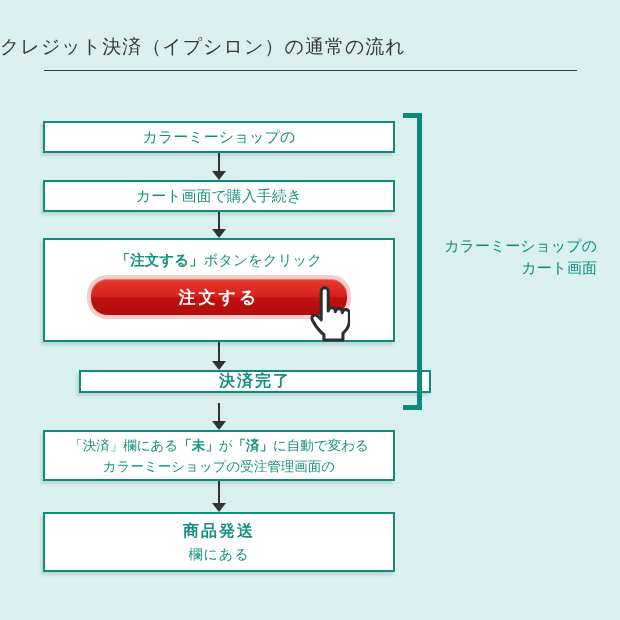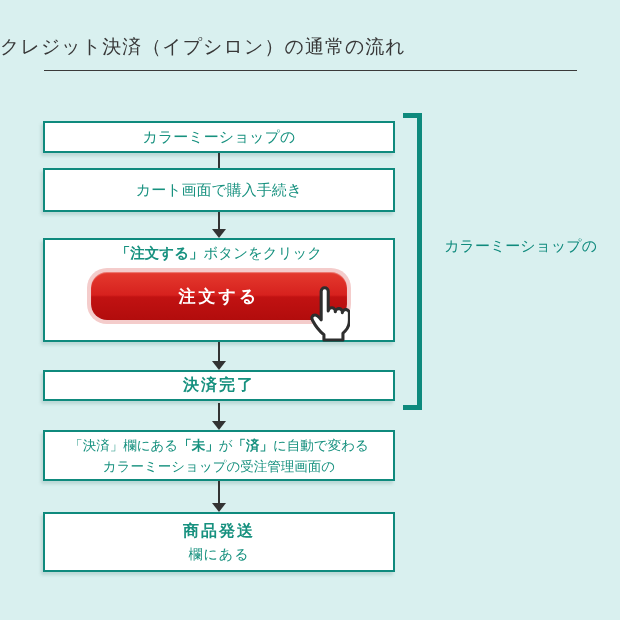--- a/index.html
+++ b/index.html
@@ -29,39 +29,39 @@
     box-sizing:border-box;
     background:#ffffff;
     border:2px solid #0f8a7d;
     color:#17917f;
     display:flex;flex-direction:column;align-items:center;justify-content:center;
     text-align:center;
     box-shadow:-2px 3px 3px rgba(108,150,148,0.28);
   }
   .box .lbl{font-size:15px;}
   .box1{top:121px;height:32px;}
-  .box2{top:168px;height:44px;}
+  .box2{top:180px;height:32px;}
   .box3{top:238px;height:104px;justify-content:flex-start;}
-  .box4{top:370px;height:31px;}
+  .box4{top:370px;height:23px;margin-left:36px;}
   .box4 .lbl{font-weight:bold;font-size:16px;letter-spacing:2px;}
   .box5{top:430px;height:51px;}
   .box5 .line{font-size:13.5px;line-height:1.55;}
   .box6{top:512px;height:60px;text-align:right;}
   .box6 .line-top{font-weight:bold;font-size:16px;letter-spacing:2px;margin-bottom:4px;}
   .box6 .line-bottom{font-size:14px;letter-spacing:1px;}
 
-  .box3 .caption{margin-top:4px;font-size:14.5px;}
+  .box3 .caption{margin-top:11px;font-size:14.5px;}
   .caption b{font-weight:bold;}
   .box5 b{font-weight:bold;}
 
   
   .order-button{
     position:relative;
     margin-top:9px;
-    width:256px;height:48px;
+    width:256px;height:36px;
     border-radius:16px;
     background:linear-gradient(180deg,#e43a2e 0%,#d7211e 48%,#c11212 52%,#b20c0c 100%);
     box-shadow:0 0 0 4px #f4cccb, inset 0 1px 1px rgba(255,255,255,0.35);
     color:#ffffff;
     font-size:17px;font-weight:bold;letter-spacing:3px;
     display:flex;align-items:center;justify-content:center;
     border:none;cursor:pointer;
   }
   .cursor-wrap{
     position:absolute;left:259px;top:44px;width:46px;height:60px;
@@ -145,15 +145,16 @@
   <div class="arrow a5"></div>
 
   <div class="box box6">
     <div class="line-top">商品発送</div>
     <div class="line-bottom">欄にある</div>
   </div>
 
   <div class="bracket"></div>
   <div class="bracket-label">
     <div>カラーミーショップの</div>
+    <div>カート画面</div>
   </div>
 
 </div>
 
 </body></html>

